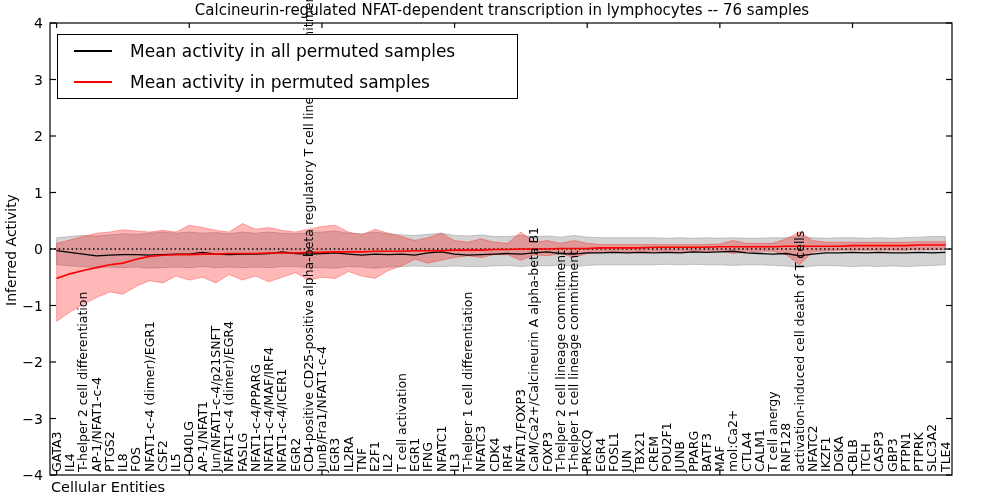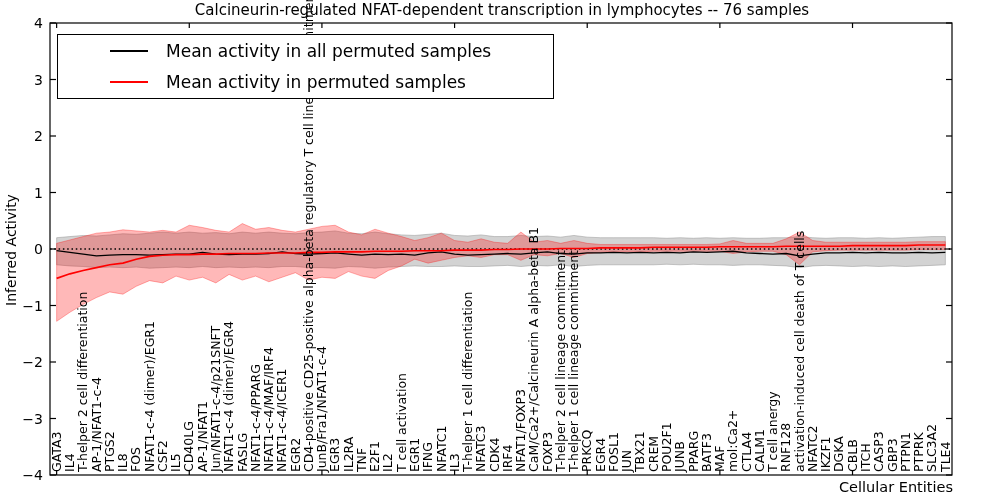--- a/index.html
+++ b/index.html
@@ -3,24 +3,24 @@
 <meta charset="utf-8">
 <style>
   html,body{margin:0;padding:0;background:#ffffff;}
   #figure{position:relative;width:1000px;height:500px;background:#ffffff;overflow:hidden;
           font-family:"DejaVu Sans","Liberation Sans",sans-serif;color:#000;}
   #plot-svg{position:absolute;left:0;top:0;z-index:1;}
   #chart-title{position:absolute;left:51px;top:1px;width:902px;text-align:center;
                font-size:15px;z-index:6;white-space:nowrap;}
   #y-axis-label{position:absolute;left:-137px;top:240px;width:300px;height:20px;
                 transform:rotate(-90deg);text-align:center;font-size:14px;z-index:2;}
-  #x-axis-label{position:absolute;left:51px;top:479px;width:902px;text-align:right;
+  #x-axis-label{position:absolute;left:51px;top:479px;width:902px;text-align:left;
                 font-size:14.5px;z-index:2;}
   #legend{position:absolute;left:57px;top:34px;width:459px;height:63px;background:#ffffff;
-          border:1px solid #000;z-index:5;display:flex;flex-direction:column;justify-content:space-evenly;padding-left:36px;}
+          border:1px solid #000;z-index:5;display:flex;flex-direction:column;justify-content:space-evenly;}
   .legend-row{display:flex;align-items:center;height:31px;}
   .legend-swatch{width:38px;height:0;border-top:2px solid #000;margin-left:16px;margin-right:18px;flex:0 0 auto;}
   .legend-label{font-size:17px;white-space:nowrap;}
 </style>
 </head>
 <body>
 
 <div id="figure">
   <svg id="plot-svg" width="1000" height="500">
       <polygon points="56.63235294117647,237.7 69.89705882352942,236.57 83.16176470588235,235.44 96.4264705882353,236.005 109.69117647058823,234.875 122.95588235294117,233.745 136.22058823529412,234.31 149.48529411764707,233.18 162.75,232.05 176.01470588235293,233.18 189.27941176470588,232.05 202.5441176470588,233.18 215.80882352941177,232.615 229.0735294117647,233.745 242.33823529411765,232.05 255.60294117647058,233.18 268.86764705882354,232.05 282.13235294117646,233.18 295.3970588235294,233.745 308.6617647058824,232.615 321.9264705882353,232.05 335.19117647058823,230.92 348.45588235294116,233.18 361.72058823529414,233.745 374.9852941176471,232.05 388.25,233.745 401.5147058823529,234.875 414.77941176470586,235.44 428.04411764705884,234.31 441.30882352941177,233.18 454.5735294117647,235.44 467.8382352941176,236.005 481.1029411764706,234.875 494.36764705882354,236.57 507.63235294117646,236.57 520.8970588235294,235.44 534.1617647058824,236.57 547.4264705882354,236.005 560.6911764705883,237.135 573.9558823529412,235.44 587.2205882352941,237.135 600.4852941176471,237.7 613.75,237.7 627.0147058823529,237.7 640.2794117647059,237.7 653.5441176470588,237.7 666.8088235294117,238.265 680.0735294117648,237.7 693.3382352941177,238.265 706.6029411764706,237.7 719.8676470588235,238.265 733.1323529411765,237.7 746.3970588235294,238.265 759.6617647058823,238.265 772.9264705882352,237.7 786.1911764705883,237.7 799.4558823529412,236.57 812.7205882352941,237.7 825.9852941176471,238.265 839.25,237.7 852.5147058823529,237.7 865.7794117647059,238.265 879.0441176470588,237.7 892.3088235294117,238.265 905.5735294117648,237.7 918.8382352941177,237.135 932.1029411764706,236.57 945.3676470588235,236.57 945.3676470588235,264.82 932.1029411764706,265.385 918.8382352941177,265.95 905.5735294117648,266.515 892.3088235294117,265.95 879.0441176470588,266.515 865.7794117647059,265.95 852.5147058823529,266.515 839.25,265.95 825.9852941176471,265.385 812.7205882352941,265.95 799.4558823529412,267.645 786.1911764705883,265.95 772.9264705882352,265.385 759.6617647058823,264.82 746.3970588235294,264.82 733.1323529411765,265.385 719.8676470588235,264.82 706.6029411764706,264.82 693.3382352941177,264.255 680.0735294117648,264.82 666.8088235294117,264.255 653.5441176470588,264.82 640.2794117647059,264.82 627.0147058823529,264.82 613.75,264.82 600.4852941176471,264.82 587.2205882352941,265.385 573.9558823529412,266.515 560.6911764705883,264.82 547.4264705882354,265.95 534.1617647058824,265.385 520.8970588235294,266.515 507.63235294117646,265.385 494.36764705882354,265.95 481.1029411764706,266.515 467.8382352941176,266.515 454.5735294117647,265.95 441.30882352941177,266.515 428.04411764705884,266.515 414.77941176470586,265.95 401.5147058823529,266.515 388.25,267.08 374.9852941176471,268.21 361.72058823529414,267.08 348.45588235294116,266.515 335.19117647058823,268.21 321.9264705882353,267.645 308.6617647058824,267.645 295.3970588235294,266.515 282.13235294117646,266.515 268.86764705882354,267.645 255.60294117647058,267.08 242.33823529411765,267.645 229.0735294117647,267.08 215.80882352941177,267.645 202.5441176470588,266.515 189.27941176470588,267.645 176.01470588235293,267.08 162.75,267.645 149.48529411764707,268.21 136.22058823529412,267.08 122.95588235294117,267.645 109.69117647058823,267.08 96.4264705882353,267.645 83.16176470588235,266.515 69.89705882352942,265.95 56.63235294117647,264.82" fill="rgba(128,128,128,0.35)" stroke="rgba(128,128,128,0.4)" stroke-width="1"></polygon>

